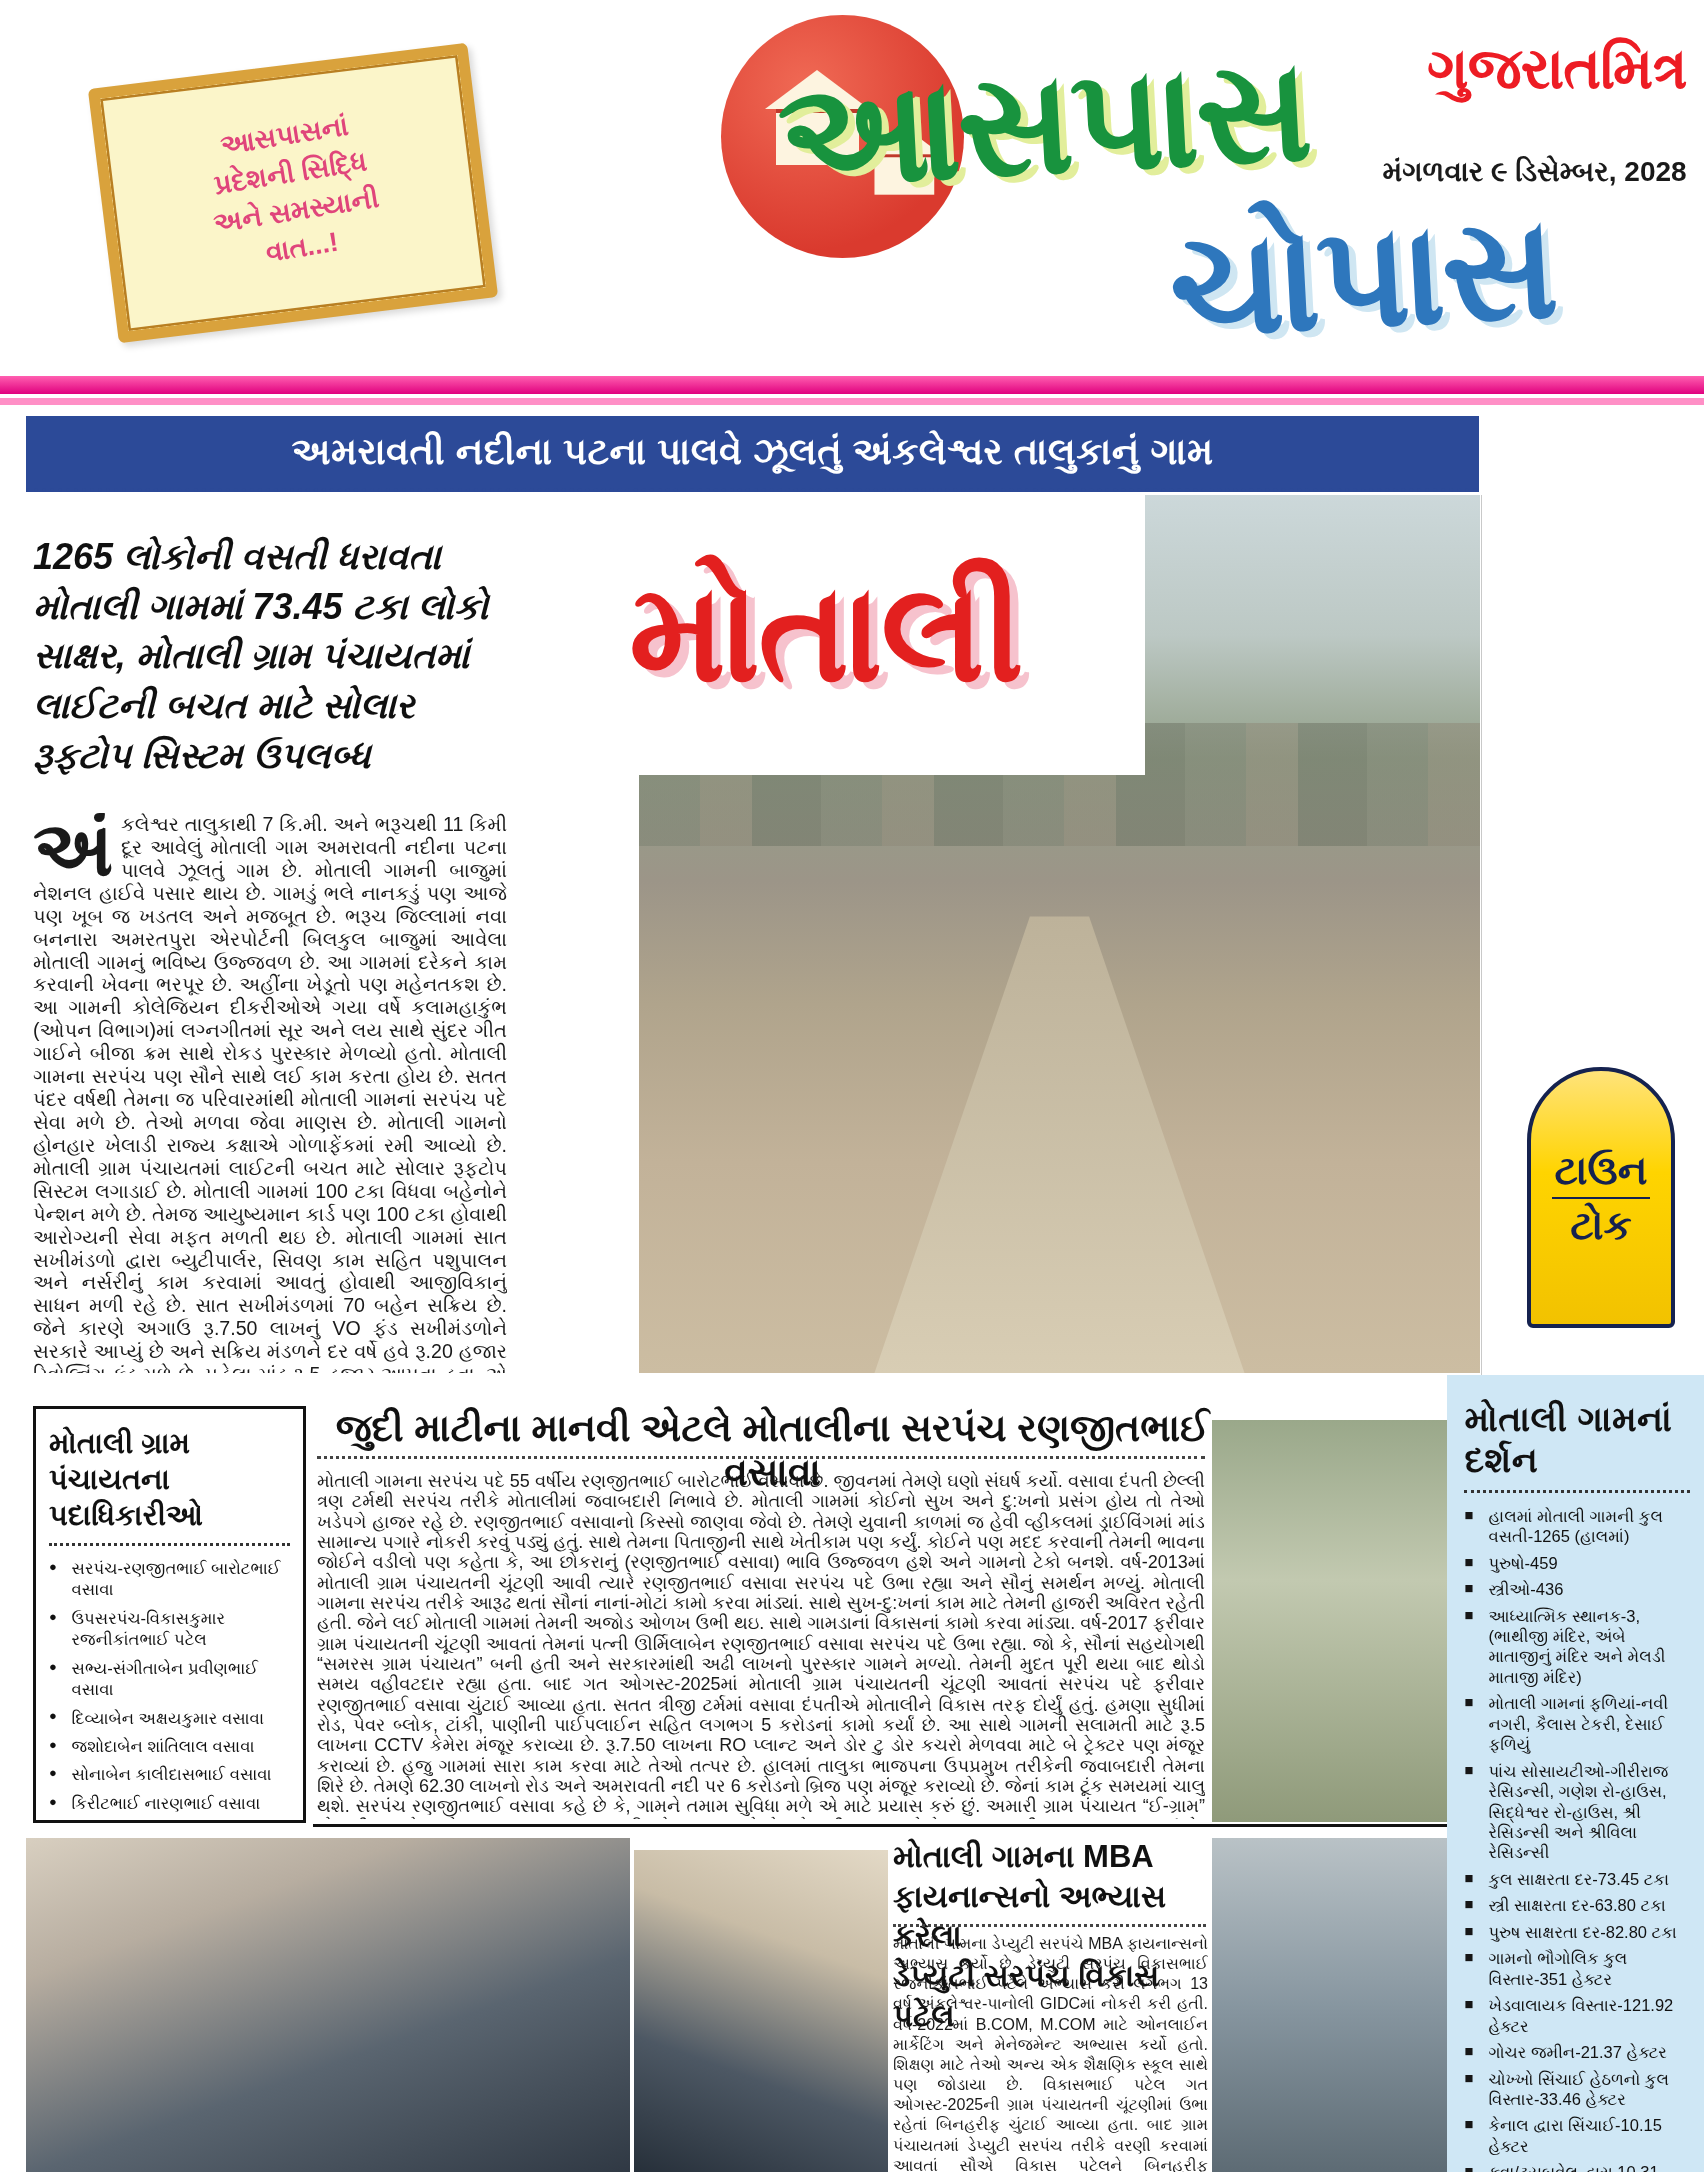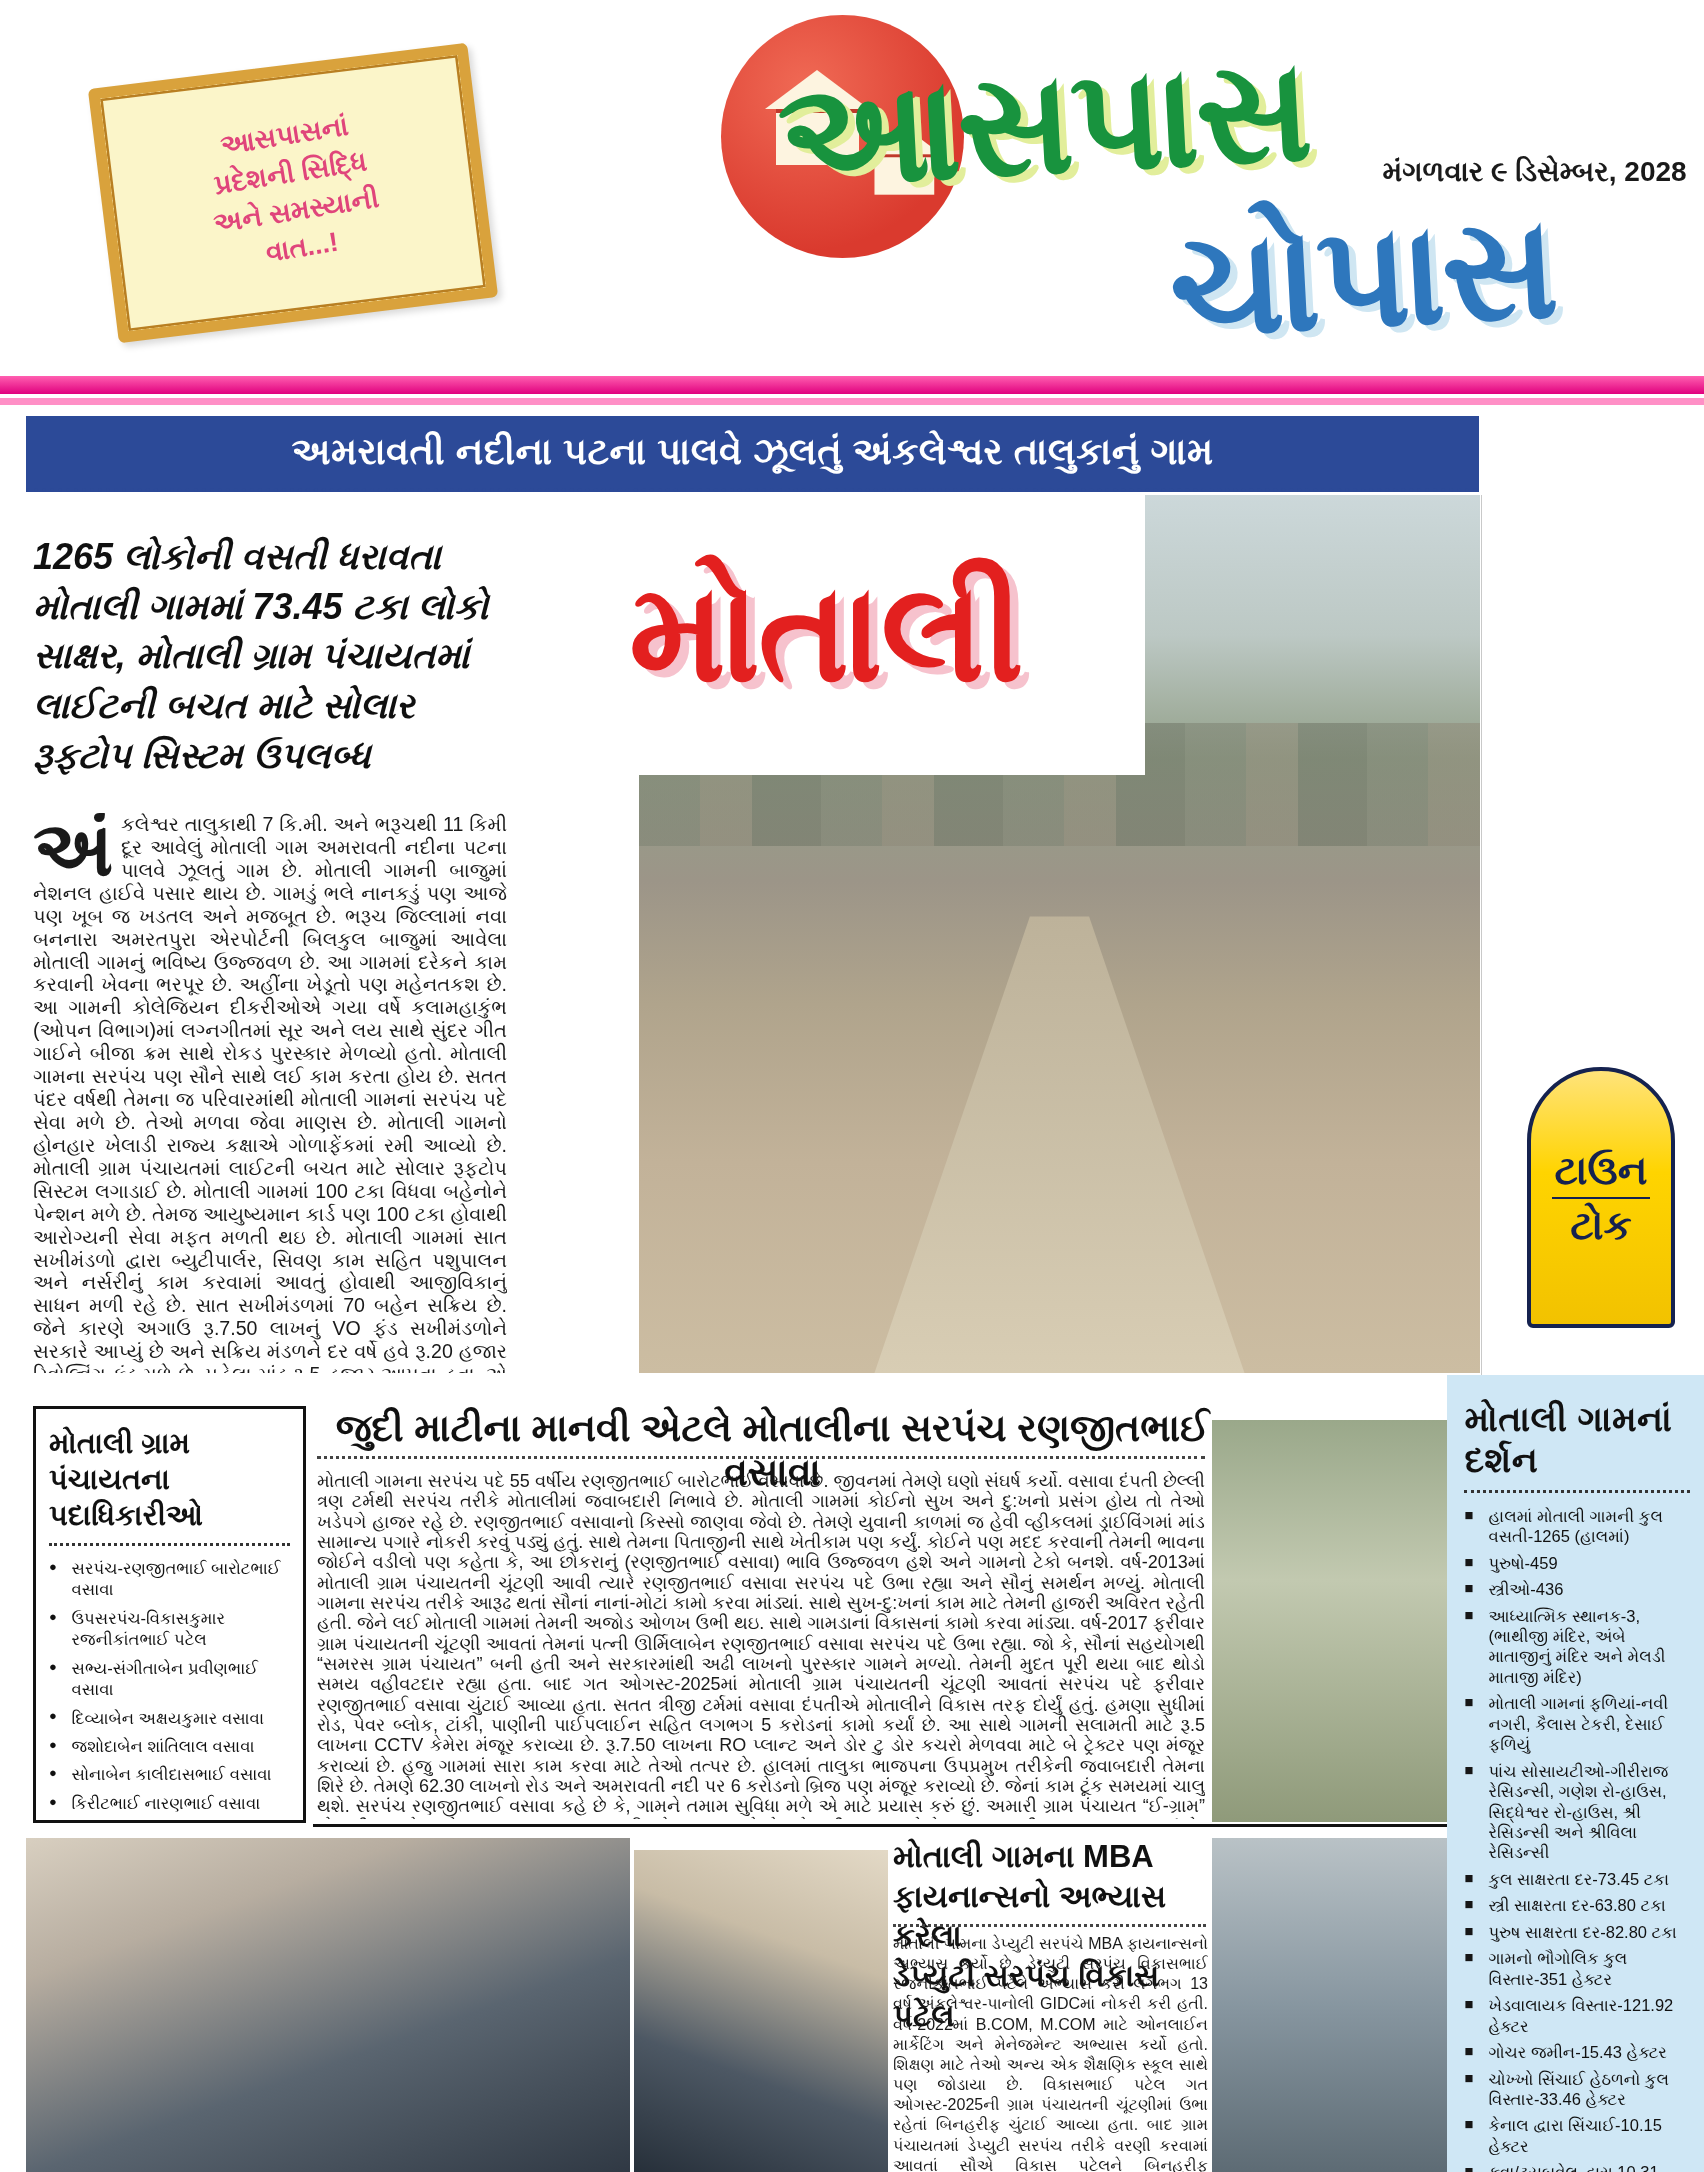--- a/index.html
+++ b/index.html
@@ -141,20 +141,21 @@
   <div class="abs house" id="house-big">
     <div class="roof"></div>
     <div class="wall"></div>
   </div>
   <div class="abs house" id="house-small">
     <div class="roof"></div>
     <div class="wall"></div>
   </div>
   <div class="abs" id="logo-line1">આસપાસ</div>
   <div class="abs" id="logo-line2">ચોપાસ</div>
+  <div class="abs" id="paper-name">ગુજરાતમિત્ર</div>
   <div class="abs" id="issue-date">મંગળવાર ૯ ડિસેમ્બર, 2028</div>
 
   <div class="abs" id="magenta-bar"></div>
   <div class="abs" id="magenta-bar2"></div>
 
   <div class="abs" id="kicker-strip">
     <div class="kicker-text">અમરાવતી નદીના પટના પાલવે ઝૂલતું અંકલેશ્વર તાલુકાનું ગામ</div>
   </div>
 
   <div class="abs" id="village-photo">
@@ -216,21 +217,21 @@
         <li>પુરુષો-459</li>
         <li>સ્ત્રીઓ-436</li>
         <li>આધ્યાત્મિક સ્થાનક-3, (ભાથીજી મંદિર, અંબે માતાજીનું મંદિર અને મેલડી માતાજી મંદિર)</li>
         <li>મોતાલી ગામનાં ફળિયાં-નવી નગરી, કૈલાસ ટેકરી, દેસાઈ ફળિયું</li>
         <li>પાંચ સોસાયટીઓ-ગીરીરાજ રેસિડન્સી, ગણેશ રો-હાઉસ, સિદ્ધેશ્વર રો-હાઉસ, શ્રી રેસિડન્સી અને શ્રીવિલા રેસિડન્સી</li>
         <li>કુલ સાક્ષરતા દર-73.45 ટકા</li>
         <li>સ્ત્રી સાક્ષરતા દર-63.80 ટકા</li>
         <li>પુરુષ સાક્ષરતા દર-82.80 ટકા</li>
         <li>ગામનો ભૌગોલિક કુલ વિસ્તાર-351 હેક્ટર</li>
         <li>ખેડવાલાયક વિસ્તાર-121.92 હેક્ટર</li>
-        <li>ગોચર જમીન-15.43 હેક્ટર</li>
+        <li>ગોચર જમીન-21.37 હેક્ટર</li>
         <li>ચોખ્ખો સિંચાઈ હેઠળનો કુલ વિસ્તાર-33.46 હેક્ટર</li>
         <li>કેનાલ દ્વારા સિંચાઈ-10.15 હેક્ટર</li>
         <li>કૂવા/ટ્યુબવેલ દ્વારા 10.31 હેક્ટર</li>
       </ul>
   </div>
 
 </div>
 
 
 </body></html>

